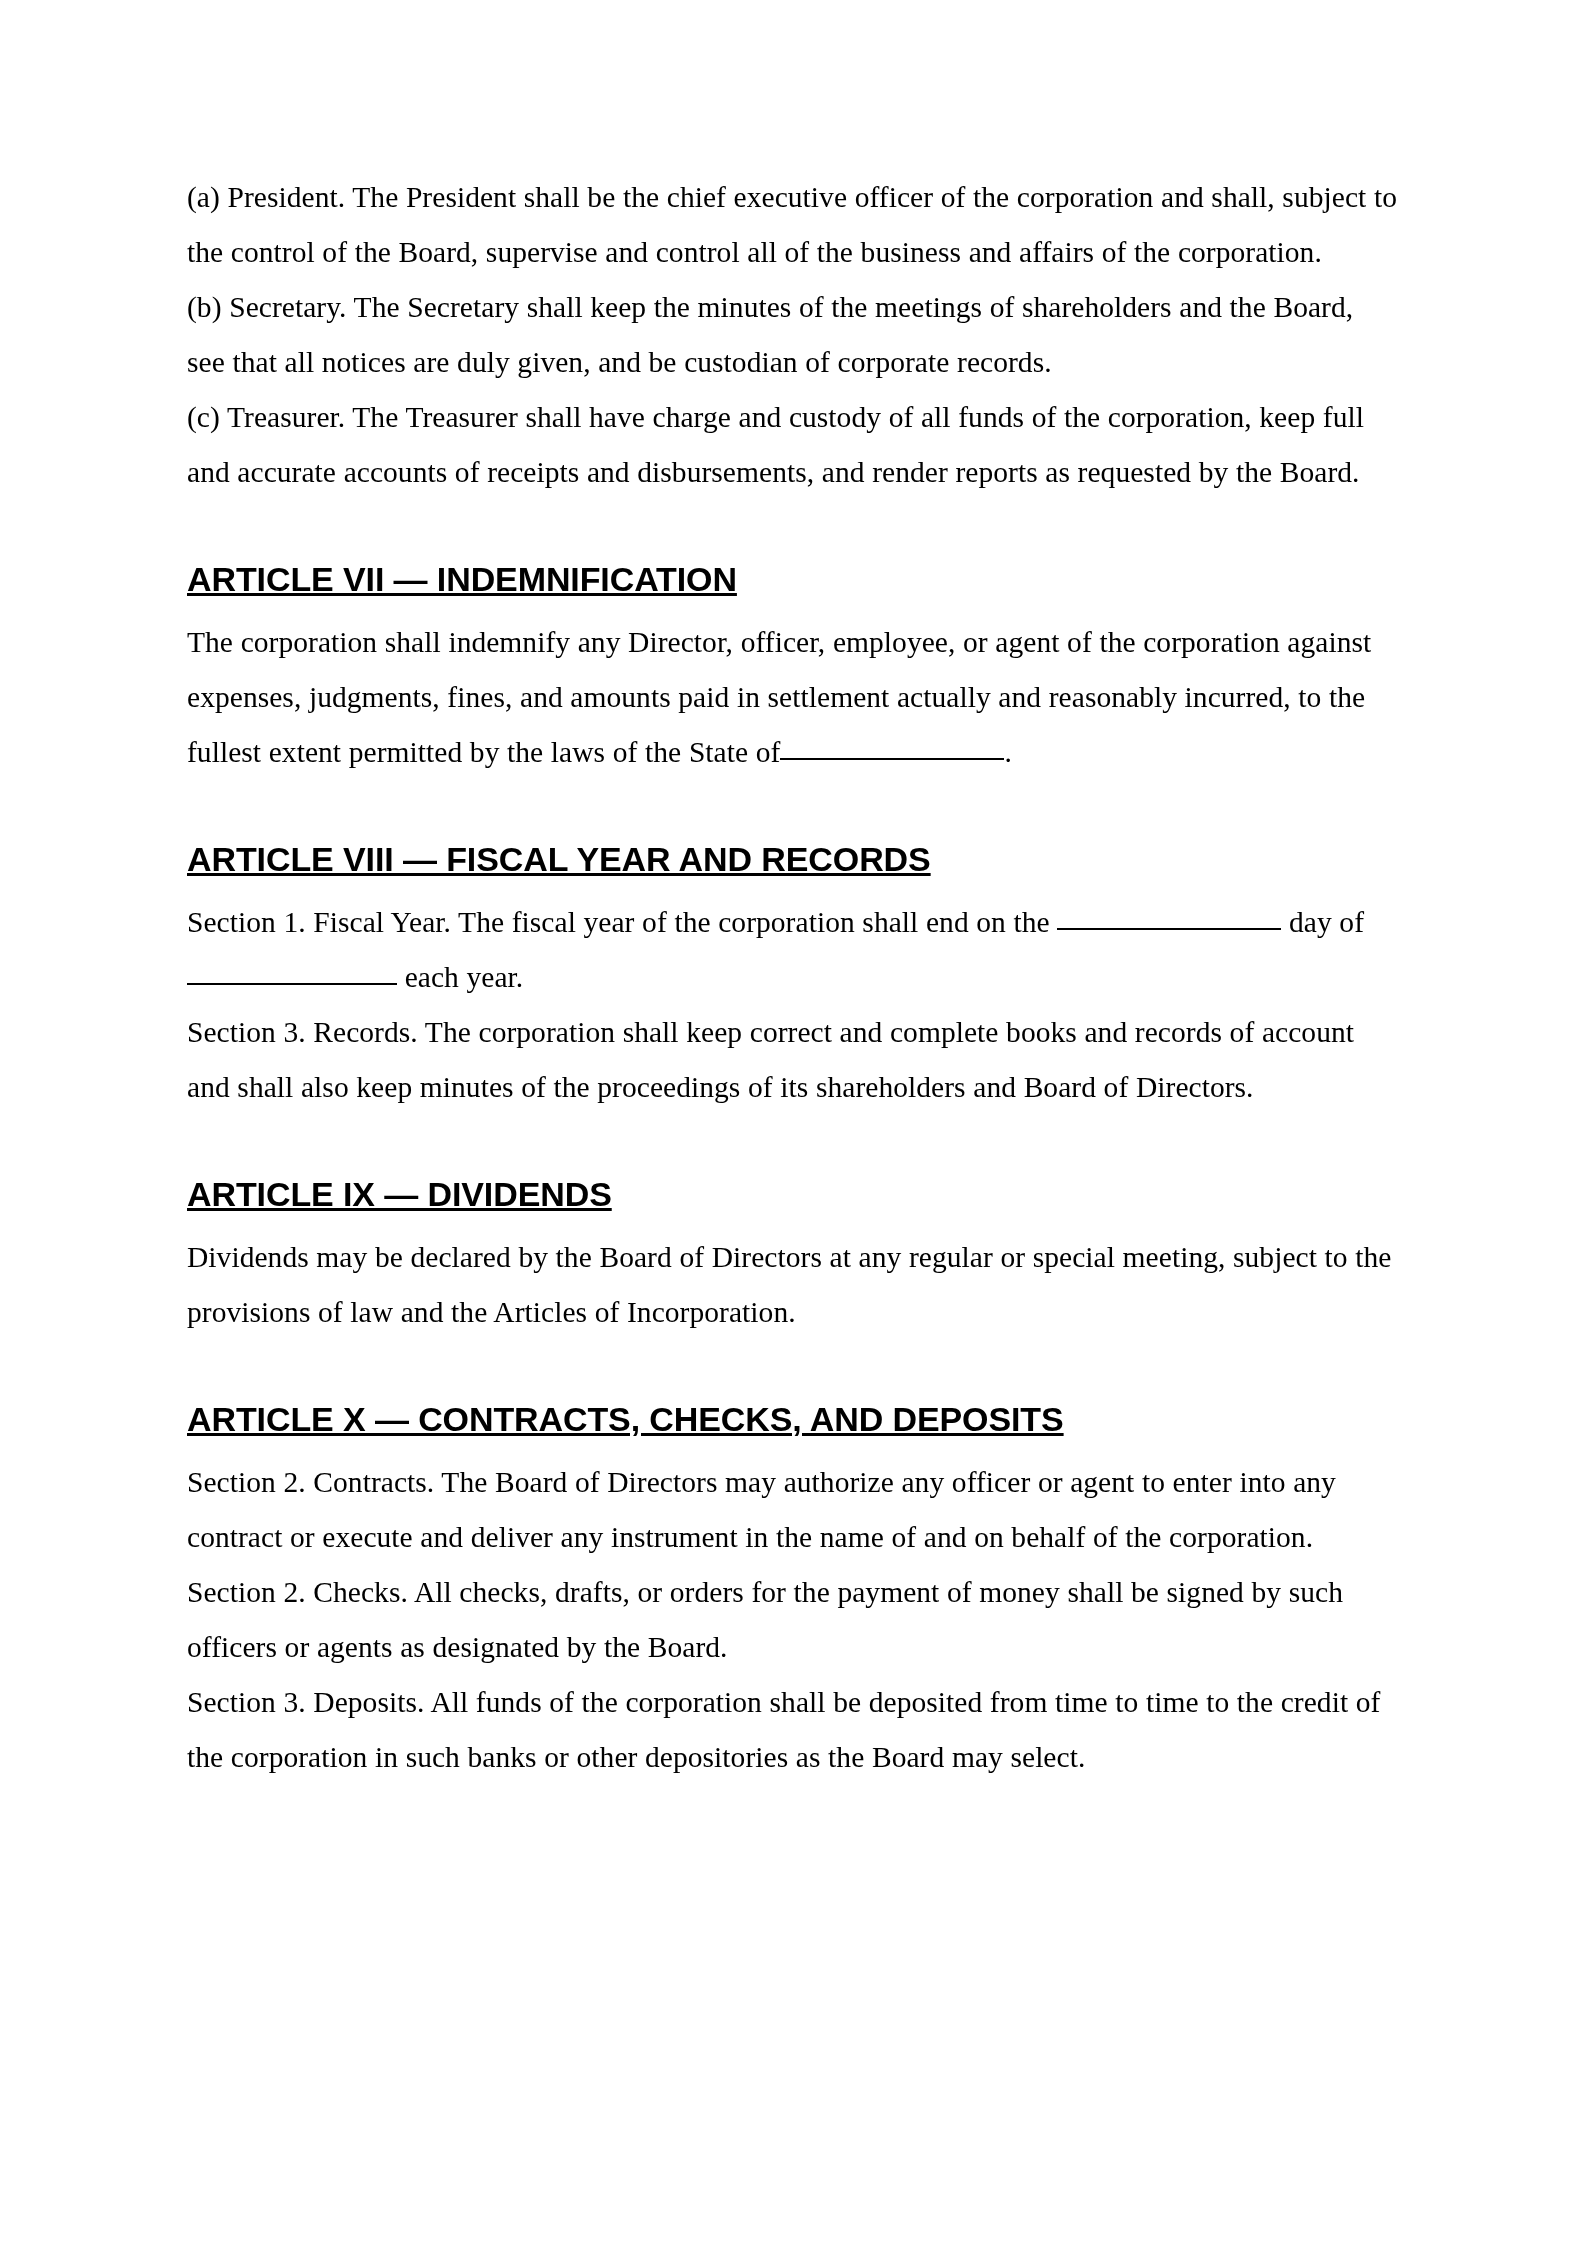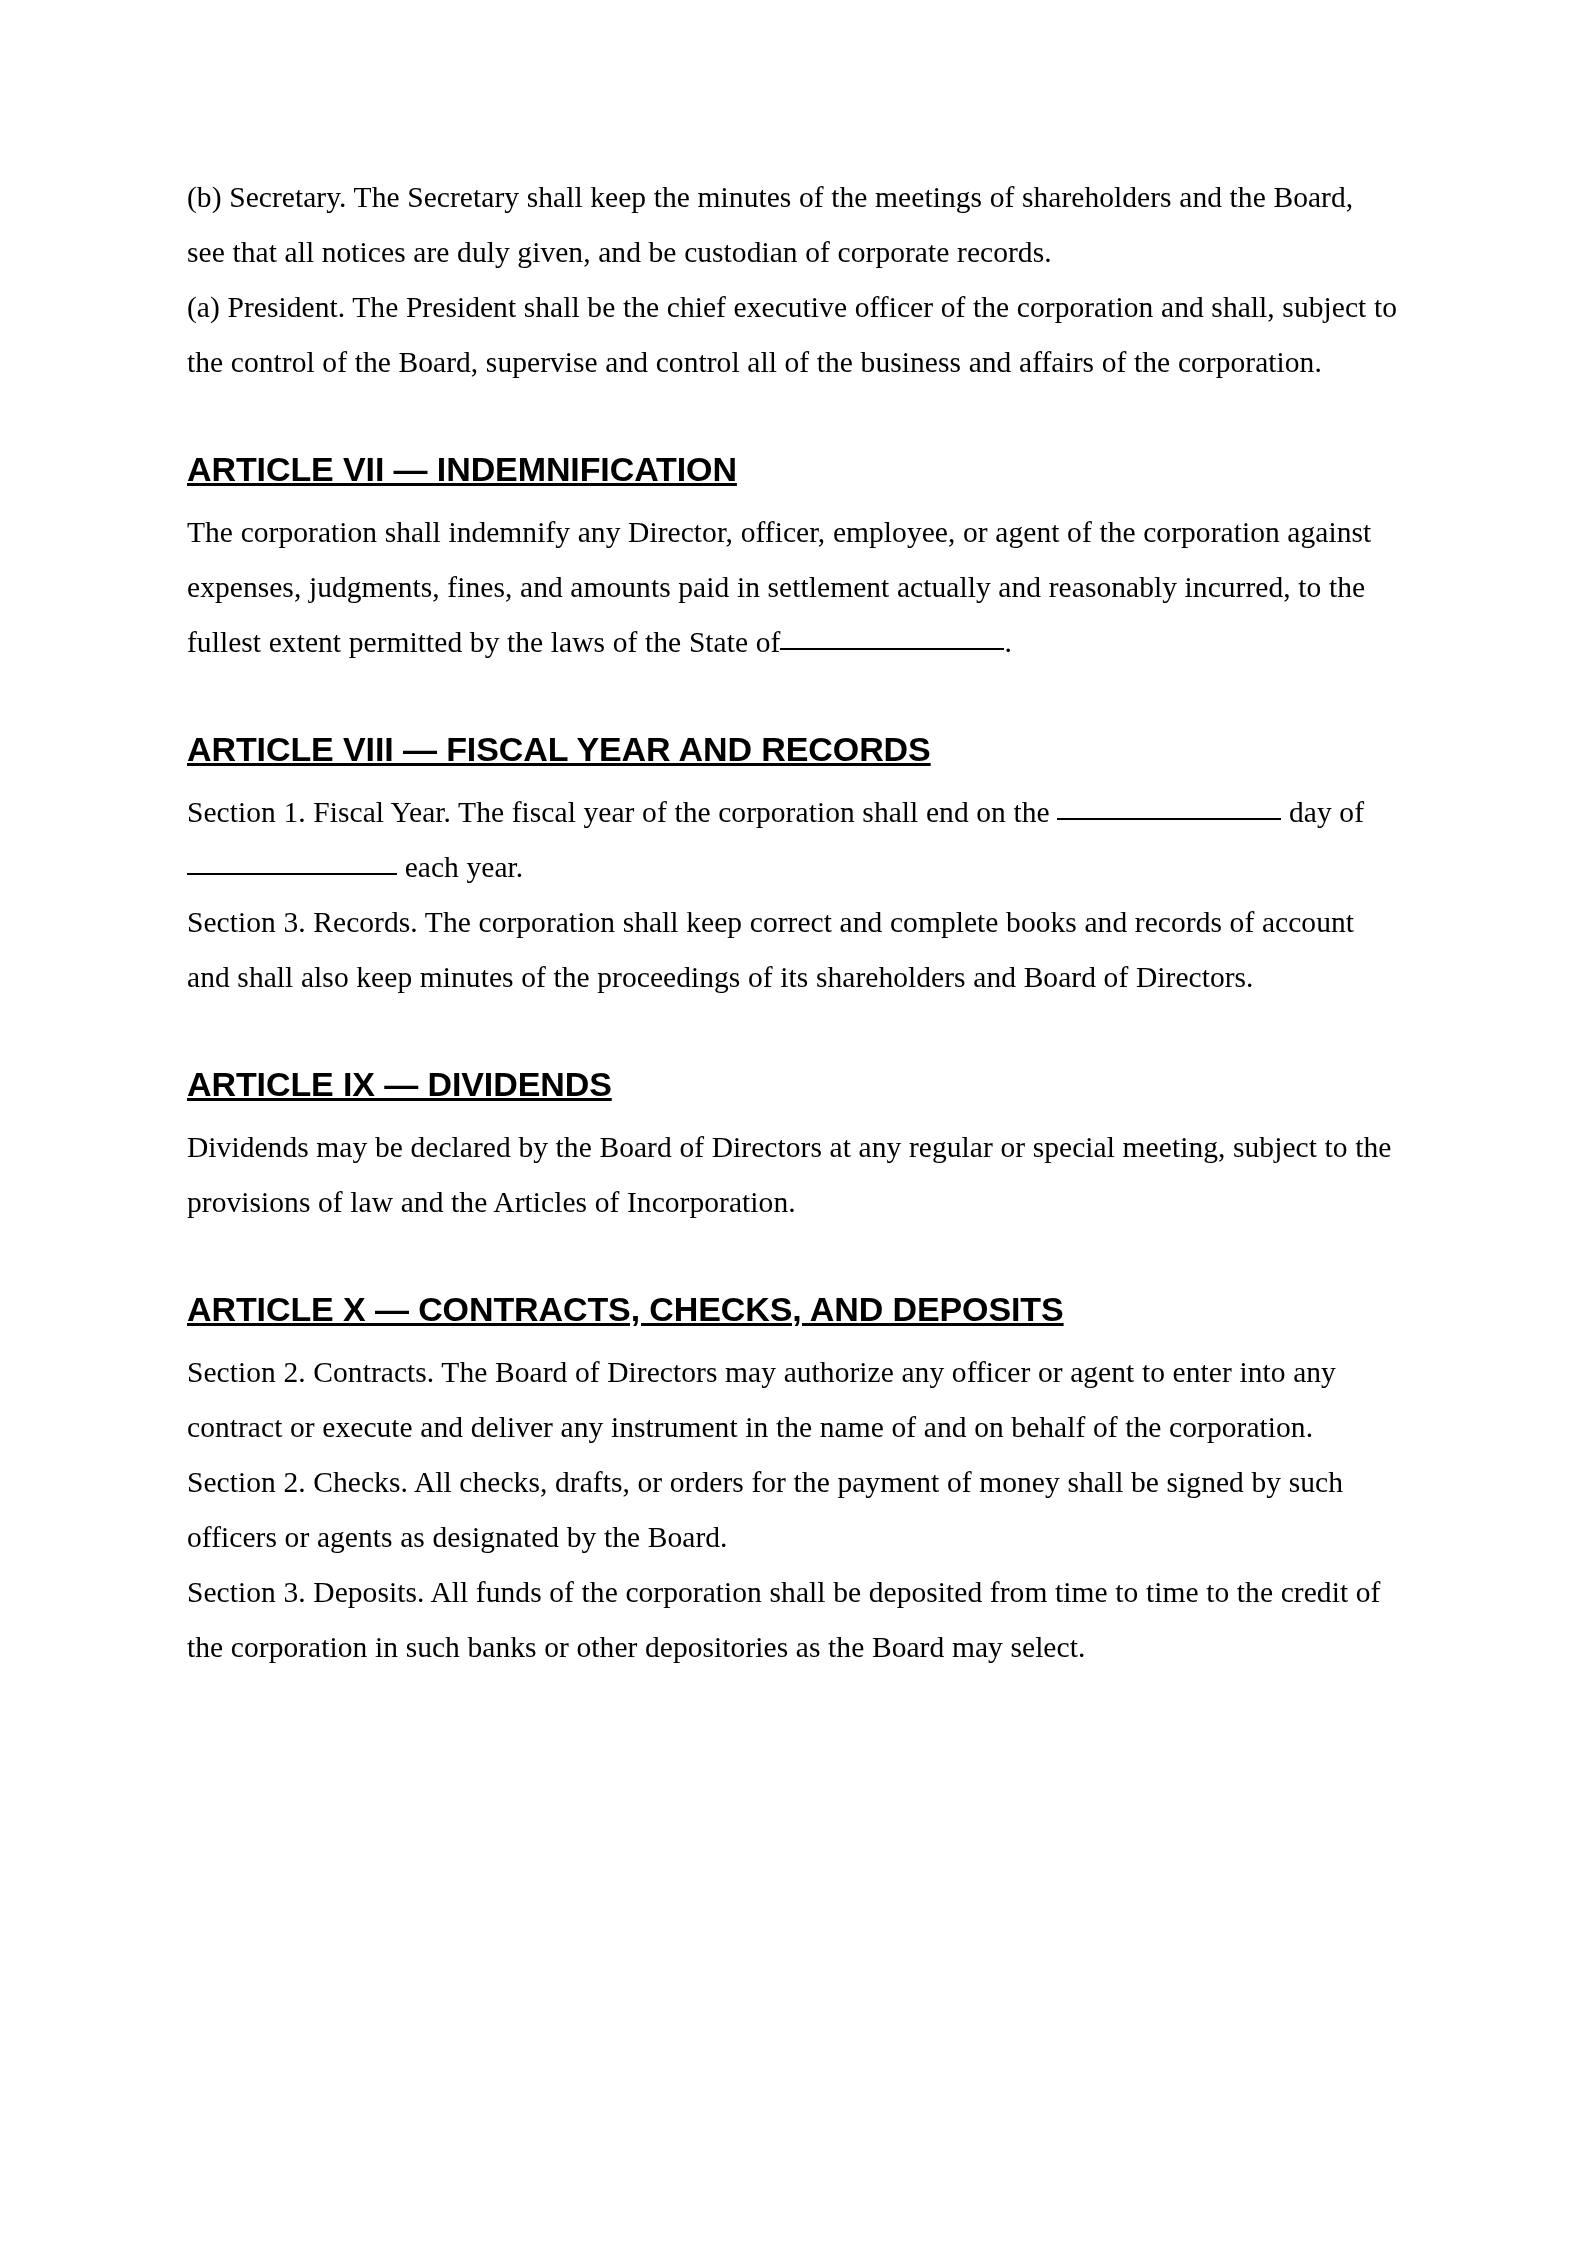--- a/index.html
+++ b/index.html
@@ -65,24 +65,25 @@
   }
   .blank-lg { width: 224px; }
   .blank-md { width: 210px; }
 </style>
 </head>
 <body>
 
 <div class="page">
   <div class="doc-body">
 
+    <p class="para">(a) President. The President shall be the chief executive officer of the corporation and shall, subject to the control of the Board, supervise and control all of the business and affairs of the corporation.</p>
+
     <p class="para">(b) Secretary. The Secretary shall keep the minutes of the meetings of shareholders and the Board, see that all notices are duly given, and be custodian of corporate records.</p>
 
-    <p class="para">(a) President. The President shall be the chief executive officer of the corporation and shall, subject to the control of the Board, supervise and control all of the business and affairs of the corporation.</p>
-
+    <p class="para">(c) Treasurer. The Treasurer shall have charge and custody of all funds of the corporation, keep full and accurate accounts of receipts and disbursements, and render reports as requested by the Board.</p>
 
     <div class="gap-before-heading"></div>
     <h2 class="article-heading">ARTICLE VII — INDEMNIFICATION</h2>
     <div class="gap-after-heading"></div>
 
     <p class="para"><span>The corporation shall indemnify any Director, officer, employee, or agent of the corporation against expenses, judgments, fines, and amounts paid in settlement actually and reasonably incurred, to the fullest extent permitted by the laws of the State of</span><span class="blank blank-lg"></span><span>.</span></p>
 
     <div class="gap-before-heading"></div>
     <h2 class="article-heading">ARTICLE VIII — FISCAL YEAR AND RECORDS</h2>
     <div class="gap-after-heading"></div>

